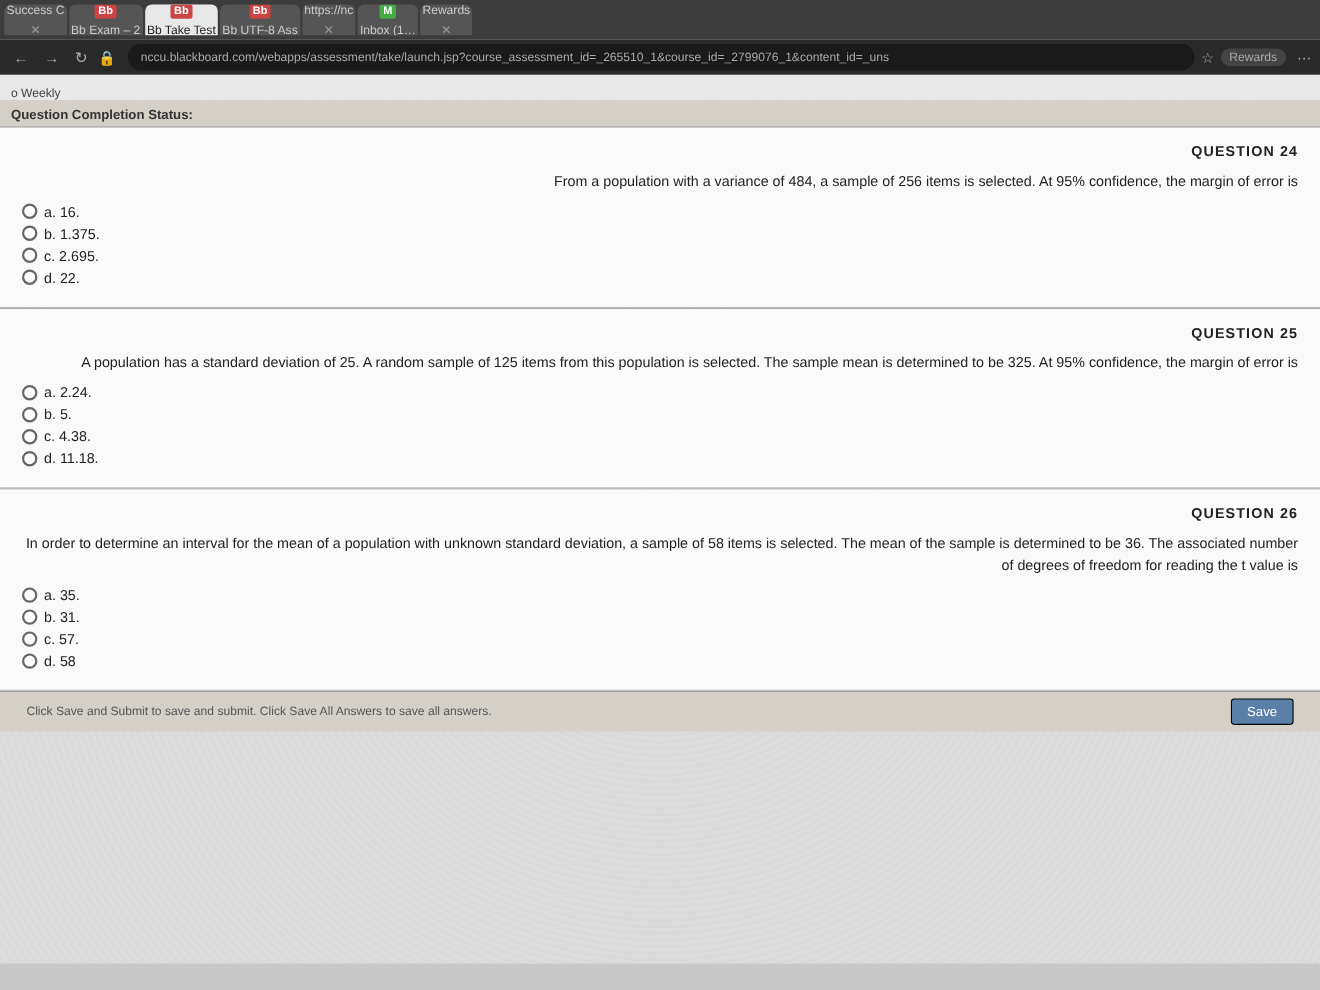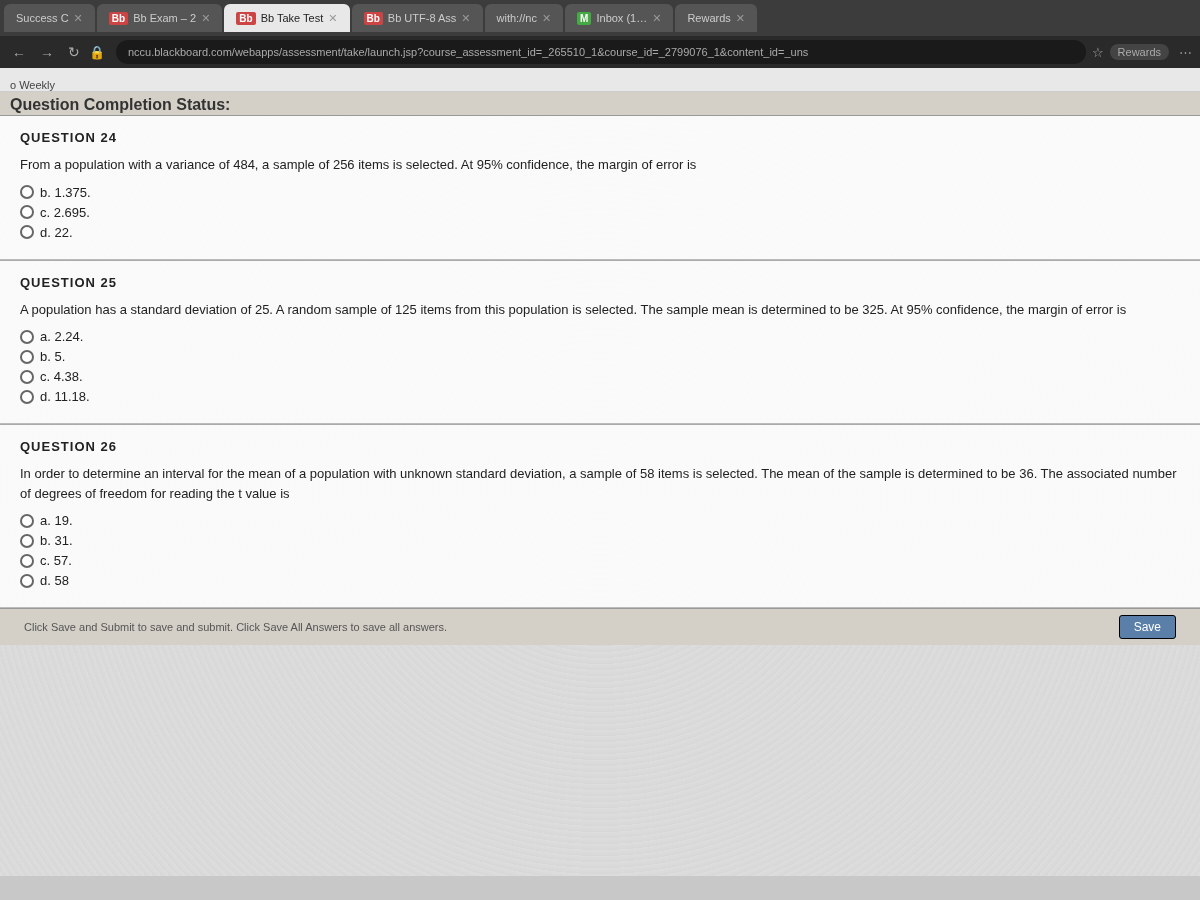--- a/index.html
+++ b/index.html
@@ -18,31 +18,32 @@
       height: 36px;
       display: flex;
       align-items: center;
       padding: 0 4px;
       gap: 2px;
     }
     .tab {
       display: flex;
       align-items: center;
       height: 28px;
-      padding: 0 12px;
+      padding: 0 2px;
       border-radius: 6px 6px 0 0;
       font-size: 11px;
       color: #ccc;
       background: #555;
       gap: 5px;
       max-width: 160px;
       white-space: nowrap;
       overflow: hidden;
       text-overflow: ellipsis;
       cursor: pointer;
+      flex-direction: column;
     }
     .tab.active {
       background: #e8e8e8;
       color: #222;
     }
     .tab-close {
       font-size: 11px;
       color: #999;
       cursor: pointer;
     }
@@ -115,34 +116,35 @@
       height: calc(900px - 36px - 32px - 24px - 24px);
       overflow-y: auto;
       padding: 0;
     }
 
     
     .completion-bar {
       background: #d4d0c8;
       border-bottom: 1px solid #999;
       padding: 4px 10px;
-      font-size: 16px;
+      font-size: 12px;
       color: #333;
       font-weight: bold;
       height: 24px;
       display: flex;
-      align-items: flex-start;
+      align-items: flex-end;
     }
 
     
     .question-block {
       background: rgba(255,255,255,0.85);
       margin: 0;
       padding: 14px 20px 14px 20px;
       border-bottom: 1px solid #bbb;
+      text-align: right;
     }
     .question-block:first-child {
       border-top: none;
     }
 
     .question-title {
       font-size: 13px;
       font-weight: bold;
       letter-spacing: 1px;
       color: #222;
@@ -228,21 +230,21 @@
     <span class="tab-icon bb">Bb</span>
     <span>Bb Take Test</span>
     <span class="tab-close">✕</span>
   </div>
   <div class="tab">
     <span class="tab-icon bb">Bb</span>
     <span>Bb UTF-8 Ass</span>
     <span class="tab-close">✕</span>
   </div>
   <div class="tab">
-    <span>with://nc</span>
+    <span>https://nc</span>
     <span class="tab-close">✕</span>
   </div>
   <div class="tab">
     <span class="tab-icon" style="background:#4a4;">M</span>
     <span>Inbox (1…</span>
     <span class="tab-close">✕</span>
   </div>
   <div class="tab">
     <span>Rewards</span>
     <span class="tab-close">✕</span>
@@ -271,20 +273,24 @@
   </div>
 
   <div class="questions-wrapper">
 
     <div class="question-block">
       <div class="question-title">QUESTION 24</div>
       <div class="question-text">From a population with a variance of 484, a sample of 256 items is selected. At 95% confidence, the margin of error is</div>
       <ul class="options-list">
         <li class="option-item">
           <div class="option-radio"></div>
+          <span>a. 16.</span>
+        </li>
+        <li class="option-item">
+          <div class="option-radio"></div>
           <span>b. 1.375.</span>
         </li>
         <li class="option-item">
           <div class="option-radio"></div>
           <span>c. 2.695.</span>
         </li>
         <li class="option-item">
           <div class="option-radio"></div>
           <span>d. 22.</span>
         </li>
@@ -317,21 +323,21 @@
     </div>
 
     <hr class="divider">
 
     <div class="question-block">
       <div class="question-title">QUESTION 26</div>
       <div class="question-text">In order to determine an interval for the mean of a population with unknown standard deviation, a sample of 58 items is selected. The mean of the sample is determined to be 36. The associated number of degrees of freedom for reading the t value is</div>
       <ul class="options-list">
         <li class="option-item">
           <div class="option-radio"></div>
-          <span>a. 19.</span>
+          <span>a. 35.</span>
         </li>
         <li class="option-item">
           <div class="option-radio"></div>
           <span>b. 31.</span>
         </li>
         <li class="option-item">
           <div class="option-radio"></div>
           <span>c. 57.</span>
         </li>
         <li class="option-item">

